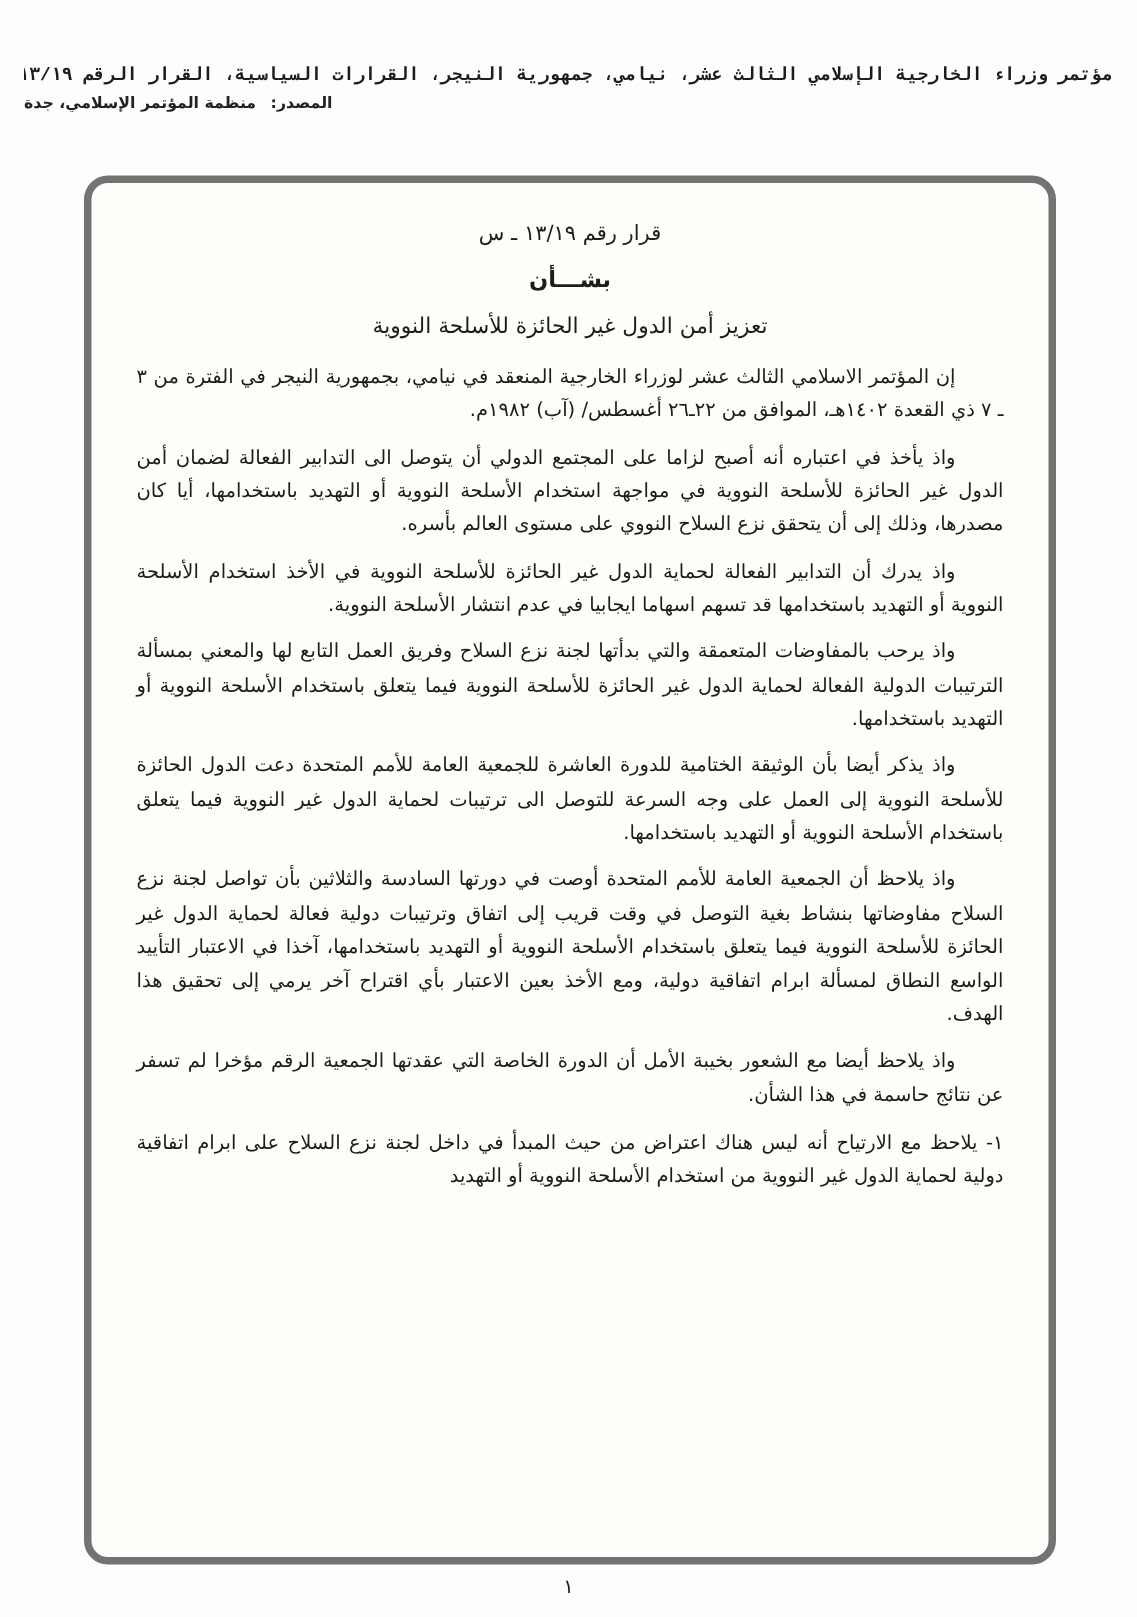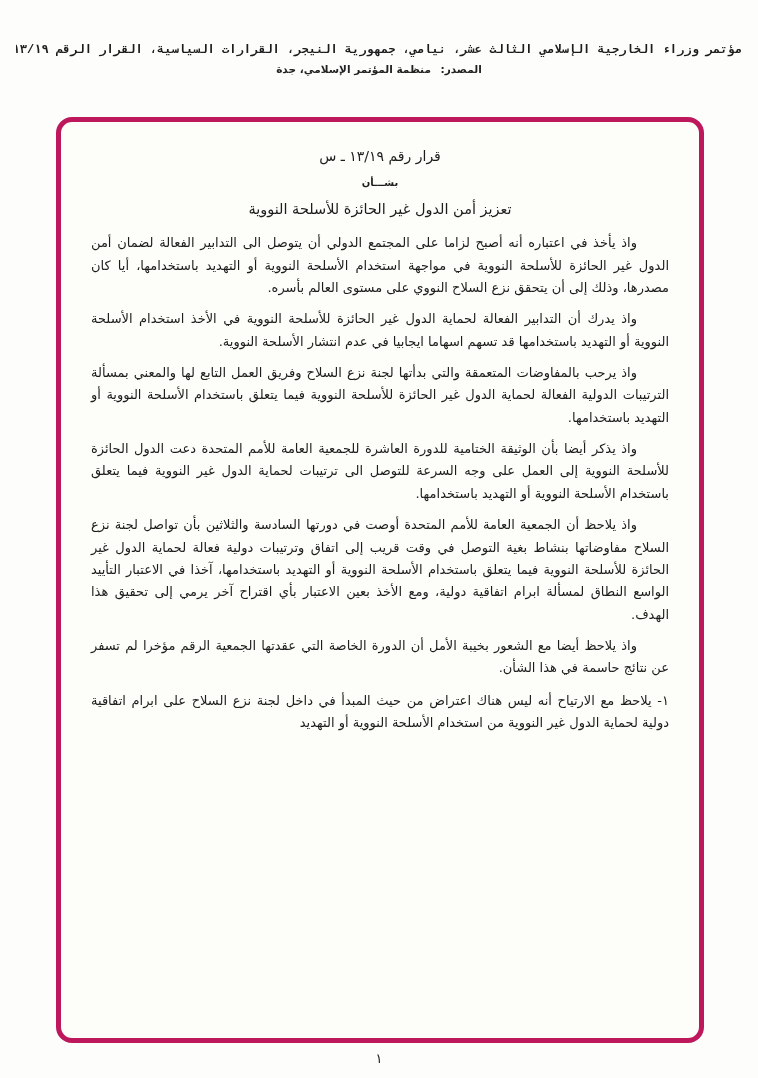--- a/index.html
+++ b/index.html
@@ -30,52 +30,52 @@
     text-align: center;
     letter-spacing: 0.2px;
     white-space: nowrap;
     overflow: hidden;
     font-family: Liberation Mono, monospace;
   }
   .top-header .h2 {
     margin-top: 6px;
     font-size: 10.5px;
     font-weight: bold;
-    text-align: center;
+    text-align: left;
     color: #222;
   }
   .top-header .h2 .src-label { margin-left: 6px; }
 
   
   .frame {
     position: absolute;
     top: 117px;
     left: 56px;
     width: 638px;
     height: 916px;
-    border: 5px solid #be185d;
+    border: 5px solid #737373;
     border-radius: 16px;
     background: #fdfdfa;
     overflow: hidden;
   }
   .doc {
     direction: rtl;
     padding: 22px 30px 10px 30px;
     text-align: justify;
     font-size: 13px;
     line-height: 1.72;
   }
   .t1 {
     text-align: center;
     font-size: 14px;
     margin-bottom: 6px;
   }
   .t2 {
     text-align: center;
-    font-size: 10px;
+    font-size: 15px;
     font-weight: bold;
     margin-bottom: 6px;
   }
   .t3 {
     text-align: center;
     font-size: 14.5px;
     font-weight: normal;
     margin-bottom: 4px;
   }
   .paras { margin-top: 10px; }
@@ -109,20 +109,21 @@
       <span class="src-value">منظمة المؤتمر الإسلامي، جدة</span>
     </div>
   </div>
 
   <div class="frame">
     <div class="doc">
       <div class="t1">قرار رقم ١٣/١٩ ـ س</div>
       <div class="t2">بشـــأن</div>
       <div class="t3">تعزيز أمن الدول غير الحائزة للأسلحة النووية</div>
       <div class="paras">
+          <div class="para indent">إن المؤتمر الاسلامي الثالث عشر لوزراء الخارجية المنعقد في نيامي، بجمهورية النيجر في الفترة من ٣ ـ ٧ ذي القعدة ١٤٠٢هـ، الموافق من ٢٢ـ٢٦ أغسطس/ (آب) ١٩٨٢م.</div>
           <div class="para indent">واذ يأخذ في اعتباره أنه أصبح لزاما على المجتمع الدولي أن يتوصل الى التدابير الفعالة لضمان أمن الدول غير الحائزة للأسلحة النووية في مواجهة استخدام الأسلحة النووية أو التهديد باستخدامها، أيا كان مصدرها، وذلك إلى أن يتحقق نزع السلاح النووي على مستوى العالم بأسره.</div>
           <div class="para indent">واذ يدرك أن التدابير الفعالة لحماية الدول غير الحائزة للأسلحة النووية في الأخذ استخدام الأسلحة النووية أو التهديد باستخدامها قد تسهم اسهاما ايجابيا في عدم انتشار الأسلحة النووية.</div>
           <div class="para indent">واذ يرحب بالمفاوضات المتعمقة والتي بدأتها لجنة نزع السلاح وفريق العمل التابع لها والمعني بمسألة الترتيبات الدولية الفعالة لحماية الدول غير الحائزة للأسلحة النووية فيما يتعلق باستخدام الأسلحة النووية أو التهديد باستخدامها.</div>
           <div class="para indent">واذ يذكر أيضا بأن الوثيقة الختامية للدورة العاشرة للجمعية العامة للأمم المتحدة دعت الدول الحائزة للأسلحة النووية إلى العمل على وجه السرعة للتوصل الى ترتيبات لحماية الدول غير النووية فيما يتعلق باستخدام الأسلحة النووية أو التهديد باستخدامها.</div>
           <div class="para indent">واذ يلاحظ أن الجمعية العامة للأمم المتحدة أوصت في دورتها السادسة والثلاثين بأن تواصل لجنة نزع السلاح مفاوضاتها بنشاط بغية التوصل في وقت قريب إلى اتفاق وترتيبات دولية فعالة لحماية الدول غير الحائزة للأسلحة النووية فيما يتعلق باستخدام الأسلحة النووية أو التهديد باستخدامها، آخذا في الاعتبار التأييد الواسع النطاق لمسألة ابرام اتفاقية دولية، ومع الأخذ بعين الاعتبار بأي اقتراح آخر يرمي إلى تحقيق هذا الهدف.</div>
           <div class="para indent">واذ يلاحظ أيضا مع الشعور بخيبة الأمل أن الدورة الخاصة التي عقدتها الجمعية الرقم مؤخرا لم تسفر عن نتائج حاسمة في هذا الشأن.</div>
           <div class="para numbered">١- يلاحظ مع الارتياح أنه ليس هناك اعتراض من حيث المبدأ في داخل لجنة نزع السلاح على ابرام اتفاقية دولية لحماية الدول غير النووية من استخدام الأسلحة النووية أو التهديد</div>
         </div>
     </div>
   </div>

